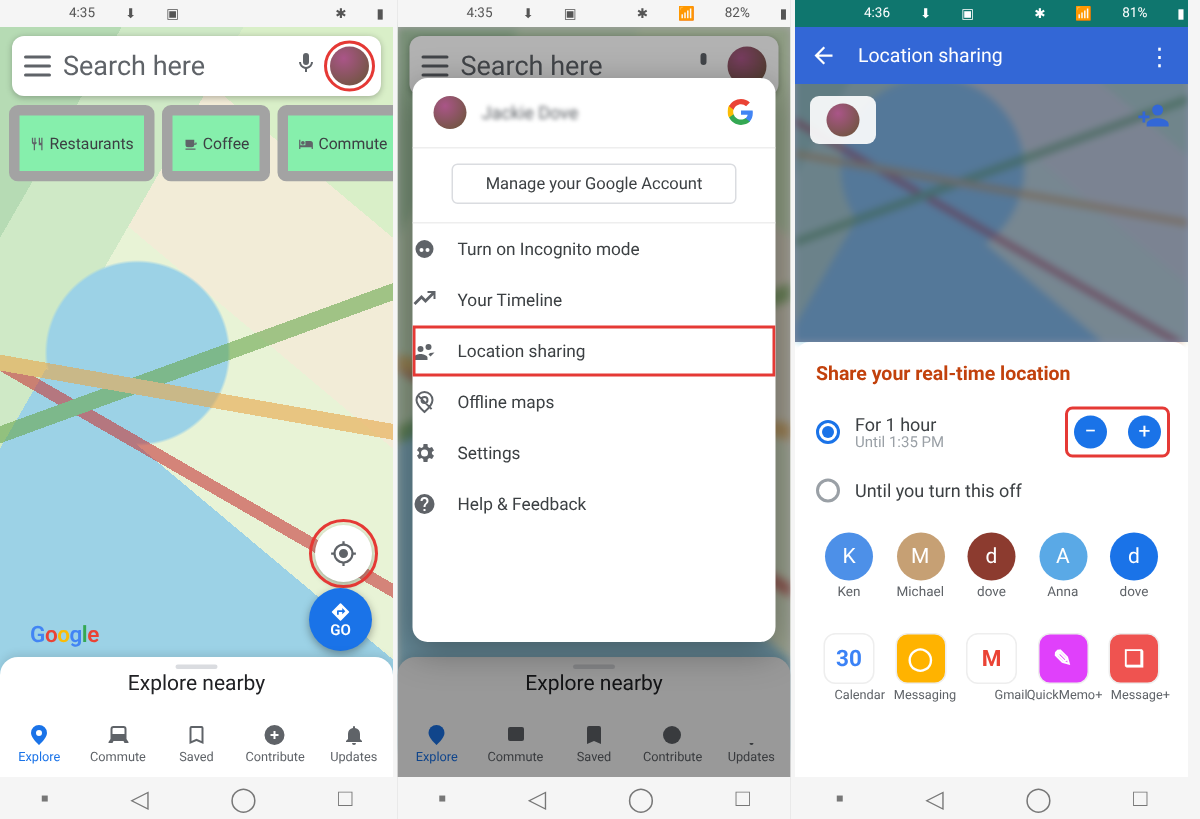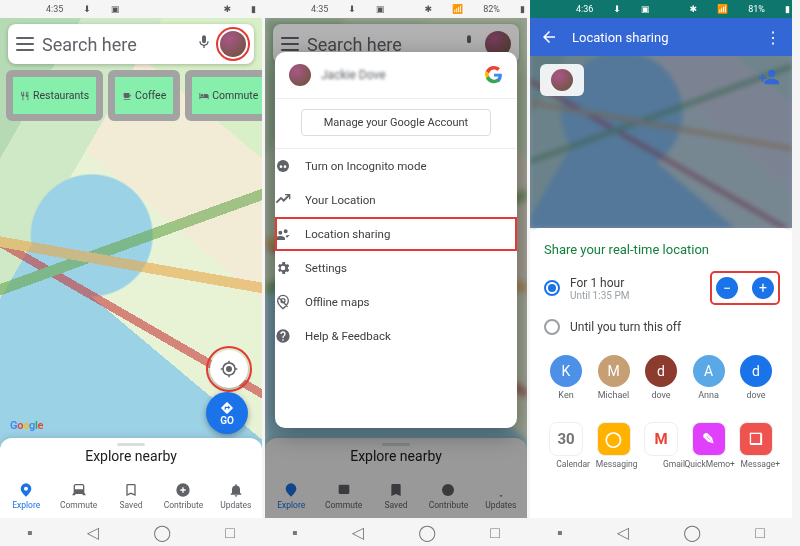--- a/index.html
+++ b/index.html
@@ -46,21 +46,21 @@
   
   .chips { position: absolute; top: 70px; left: 6px; right: 0; display: flex; gap: 5px; z-index: 3; overflow: hidden; }
   .chip { background: #86efac; border: 7px solid #a3a3a3; border-radius: 6px; padding: 12px 7px; font-size: 10.5px; color: #3c4043; display: flex; align-items: center; gap: 3px; white-space: nowrap; }
   .chip svg{width:10px;height:10px;fill:#5f6368;}
 
   
   .fab-locate { position: absolute; right: 14px; bottom: 158px; width: 38px; height: 38px; border-radius: 50%; background: #fff; box-shadow: 0 2px 5px rgba(0,0,0,.3); display:flex;align-items:center;justify-content:center; }
   .fab-locate svg{width:18px;height:18px;fill:#5f6368;}
   .fab-go { position: absolute; right: 14px; bottom: 112px; width: 42px; height: 42px; border-radius: 50%; background: #1a73e8; color: #fff; font-size: 10px; font-weight: 600; display:flex;flex-direction:column;align-items:center;justify-content:center; box-shadow: 0 2px 6px rgba(0,0,0,.35); }
   .fab-go svg{width:14px;height:14px;fill:#fff;}
-  .google-logo { position: absolute; left: 10px; bottom: 114px; font-size: 11px; font-weight: 600; letter-spacing: -.3px; color:#888; }
+  .google-logo { position: absolute; left: 20px; bottom: 114px; font-size: 15px; font-weight: 600; letter-spacing: -.3px; color:#888; }
   .google-logo span:nth-child(1){color:#4285f4}.google-logo span:nth-child(2){color:#ea4335}.google-logo span:nth-child(3){color:#fbbc05}.google-logo span:nth-child(4){color:#4285f4}.google-logo span:nth-child(5){color:#34a853}.google-logo span:nth-child(6){color:#ea4335}
 
   
   .explore-strip { position: absolute; bottom: 72px; left: 0; right: 0; height: 36px; background: #fff; border-top-left-radius: 12px; border-top-right-radius: 12px; display:flex;align-items:center;justify-content:center; font-size: 14px; color:#202124; box-shadow: 0 -2px 6px rgba(0,0,0,.1);}
   .explore-strip::before{content:"";position:absolute;top:5px;width:28px;height:3px;border-radius:2px;background:#dadce0;}
 
   
   .tabbar { position: absolute; bottom: 28px; left: 0; right: 0; height: 44px; background: #fff; display: flex; }
   .tab { flex: 1; display:flex;flex-direction:column;align-items:center;justify-content:center; gap:2px; font-size: 8.5px; color:#5f6368; }
   .tab.active { color:#1a73e8; }
@@ -86,21 +86,21 @@
   .p3-top .map{inset:0;filter:blur(2.5px);}
   .p3-top .scrim{background:rgba(25,45,90,.55);}
   .appbar{position:absolute;top:0;left:0;right:0;height:38px;background:#3367d6;color:#fff;display:flex;align-items:center;padding:0 10px;gap:14px;font-size:13px;z-index:3;}
   .appbar svg{width:18px;height:18px;fill:#fff;}
   .appbar .kebab{margin-left:auto;font-size:16px;letter-spacing:1px;}
   .p3-avatarchip{position:absolute;top:46px;left:10px;width:44px;height:32px;background:rgba(255,255,255,.9);border-radius:6px;display:flex;align-items:center;justify-content:center;z-index:3;}
   .p3-addperson{position:absolute;top:48px;right:12px;z-index:3;}
   .p3-addperson svg{width:22px;height:22px;fill:#3367d6;}
 
   .share-sheet{position:absolute;top:228px;left:0;right:0;bottom:28px;background:#fff;border-top-left-radius:10px;border-top-right-radius:10px;padding:14px 14px 6px;display:flex;flex-direction:column;gap:8px;}
-  .share-title{font-size:13px;font-weight:400;color:#15803d;margin-bottom:4px;}
+  .share-title{font-size:13px;font-weight:700;color:#c2410c;margin-bottom:4px;}
   .opt{display:flex;align-items:center;gap:10px;font-size:12px;color:#3c4043;padding:4px 0;}
   .radio{width:16px;height:16px;border:2px solid #9aa0a6;border-radius:50%;display:flex;align-items:center;justify-content:center;}
   .radio.checked{border-color:#1a73e8;}
   .radio.checked::after{content:"";width:8px;height:8px;border-radius:50%;background:#1a73e8;}
   .opt .sub{font-size:10px;color:#9aa0a6;}
   .pm{margin-left:auto;display:flex;gap:14px;}
   .pm-btn{width:22px;height:22px;border-radius:50%;background:#1a73e8;color:#fff;display:flex;align-items:center;justify-content:center;font-size:14px;line-height:1;}
   .pm-box{outline:2px solid #e53935;padding:4px;border-radius:3px;}
 
   .people-row,.apps-row{display:flex;justify-content:space-between;margin-top:8px;}
@@ -278,39 +278,39 @@
               <circle cx="12" cy="12" r="9" fill="#5f6368"></circle>
               <circle cx="9" cy="13" r="2" fill="#fff"></circle>
               <circle cx="15" cy="13" r="2" fill="#fff"></circle>
             </svg>
             <span>Turn on Incognito mode</span>
           </div>
         <div class="menu-item">
             <svg viewBox="0 0 24 24">
               <path d="M3 17l6-6 4 4 8-8v4h2V3h-8v2h4l-6 6-4-4-8 8z"></path>
             </svg>
-            <span>Your Location</span>
+            <span>Your Timeline</span>
           </div>
         <div class="menu-item highlight">
             <svg viewBox="0 0 24 24">
               <path d="M16 11a3 3 0 10-3-3 3 3 0 003 3zm-8 2a3 3 0 10-3-3 3 3 0 003 3zm0 2c-2.3 0-7 1.2-7 3.5V21h14v-2.5c0-2.3-4.7-3.5-7-3.5zm9.5-1l-1.5 1.5 2 2L22 13.5z"></path>
             </svg>
             <span>Location sharing</span>
           </div>
         <div class="menu-item">
             <svg viewBox="0 0 24 24">
+              <path d="M12 2a8 8 0 00-8 8c0 5 8 12 8 12s8-7 8-12a8 8 0 00-8-8zM4.9 4.9l14.2 14.2M12 13a3 3 0 113-3 3 3 0 01-3 3z" fill="none" stroke="#5f6368" stroke-width="2"></path>
+            </svg>
+            <span>Offline maps</span>
+          </div>
+        <div class="menu-item">
+            <svg viewBox="0 0 24 24">
               <path d="M19.4 13a7.8 7.8 0 000-2l2.1-1.6-2-3.4-2.5 1a7.6 7.6 0 00-1.7-1L15 3h-4l-.3 2.9a7.6 7.6 0 00-1.7 1l-2.5-1-2 3.4L6.6 11a7.8 7.8 0 000 2l-2.1 1.6 2 3.4 2.5-1a7.6 7.6 0 001.7 1L11 21h4l.3-2.9a7.6 7.6 0 001.7-1l2.5 1 2-3.4zM12 15.5A3.5 3.5 0 1115.5 12 3.5 3.5 0 0112 15.5z"></path>
             </svg>
             <span>Settings</span>
-          </div>
-        <div class="menu-item">
-            <svg viewBox="0 0 24 24">
-              <path d="M12 2a8 8 0 00-8 8c0 5 8 12 8 12s8-7 8-12a8 8 0 00-8-8zM4.9 4.9l14.2 14.2M12 13a3 3 0 113-3 3 3 0 01-3 3z" fill="none" stroke="#5f6368" stroke-width="2"></path>
-            </svg>
-            <span>Offline maps</span>
           </div>
         <div class="menu-item">
             <svg viewBox="0 0 24 24">
               <path d="M12 2a10 10 0 1010 10A10 10 0 0012 2zm1 17h-2v-2h2zm2.1-7.8l-.9.9A3.4 3.4 0 0013 15h-2v-.5a4 4 0 011.2-2.8l1.2-1.3A2 2 0 0012 7a2 2 0 00-2 2H8a4 4 0 118 0 3.2 3.2 0 01-.9 2.2z"></path>
             </svg>
             <span>Help &amp; Feedback</span>
           </div>
         <div class="menu-item"></div>
       </div>
 
@@ -429,21 +429,21 @@
             <div class="circ" style="background:#5aa9e6;display:flex;align-items:center;justify-content:center;color:#fff;font-size:14px;">A</div>
             <div class="lbl">Anna</div>
           </div>
           <div class="person">
             <div class="circ" style="background:#1a73e8;display:flex;align-items:center;justify-content:center;color:#fff;font-size:14px;">d</div>
             <div class="lbl">dove</div>
           </div>
         </div>
       <div class="apps-row" id="apps-row">
           <div class="app">
-            <div class="tile" style="background:#ffffff;color:#737373;font-weight:700;font-size:15px;border:1px solid #eee;">30</div>
+            <div class="tile" style="background:#ffffff;color:#3b82f6;font-weight:700;font-size:15px;border:1px solid #eee;">30</div>
             <div class="lbl">Calendar</div>
           </div>
           <div class="app">
             <div class="tile" style="background:#ffb300;color:#fff;font-weight:700;font-size:15px;border:1px solid #eee;">◯</div>
             <div class="lbl">Messaging</div>
           </div>
           <div class="app">
             <div class="tile" style="background:#ffffff;color:#ea4335;font-weight:700;font-size:15px;border:1px solid #eee;">M</div>
             <div class="lbl">Gmail</div>
           </div>

